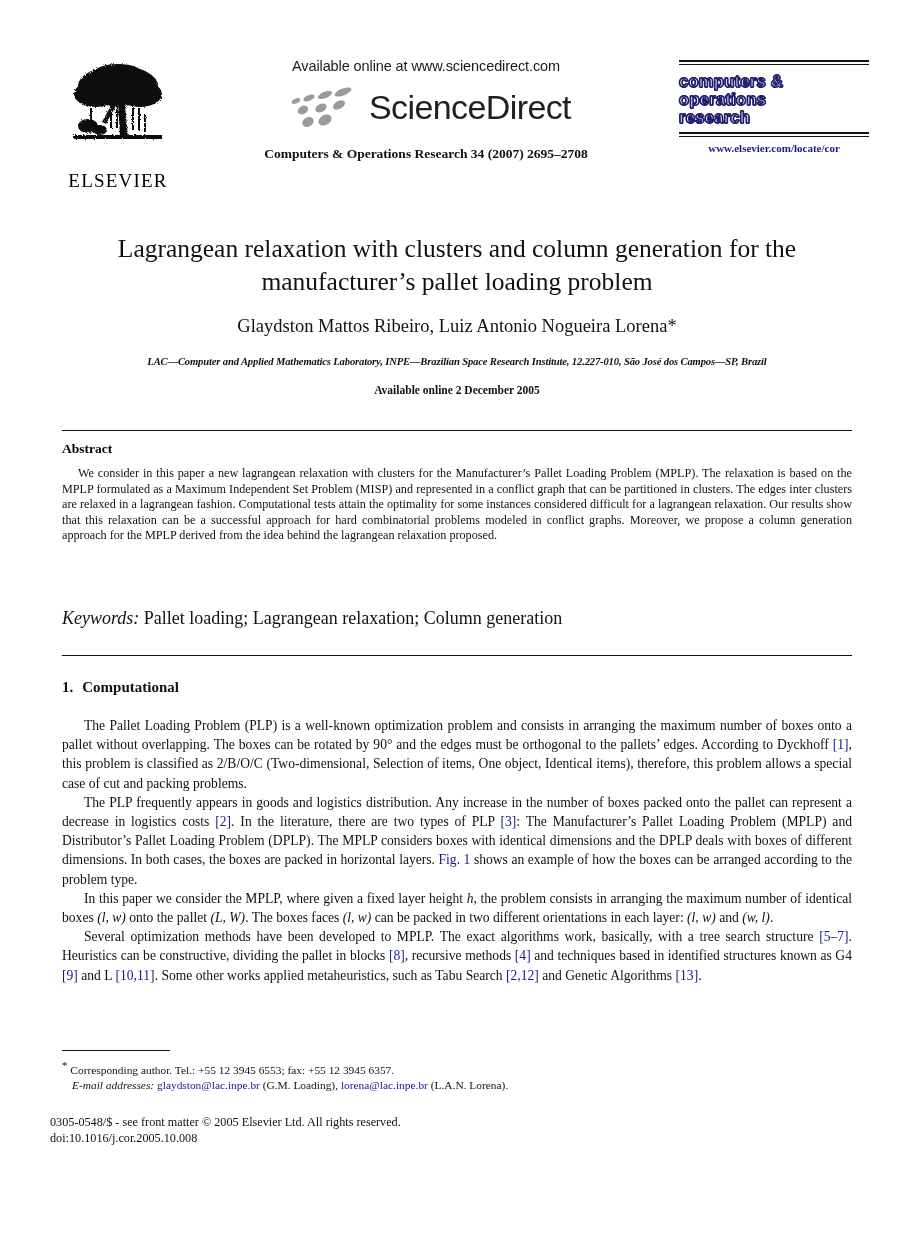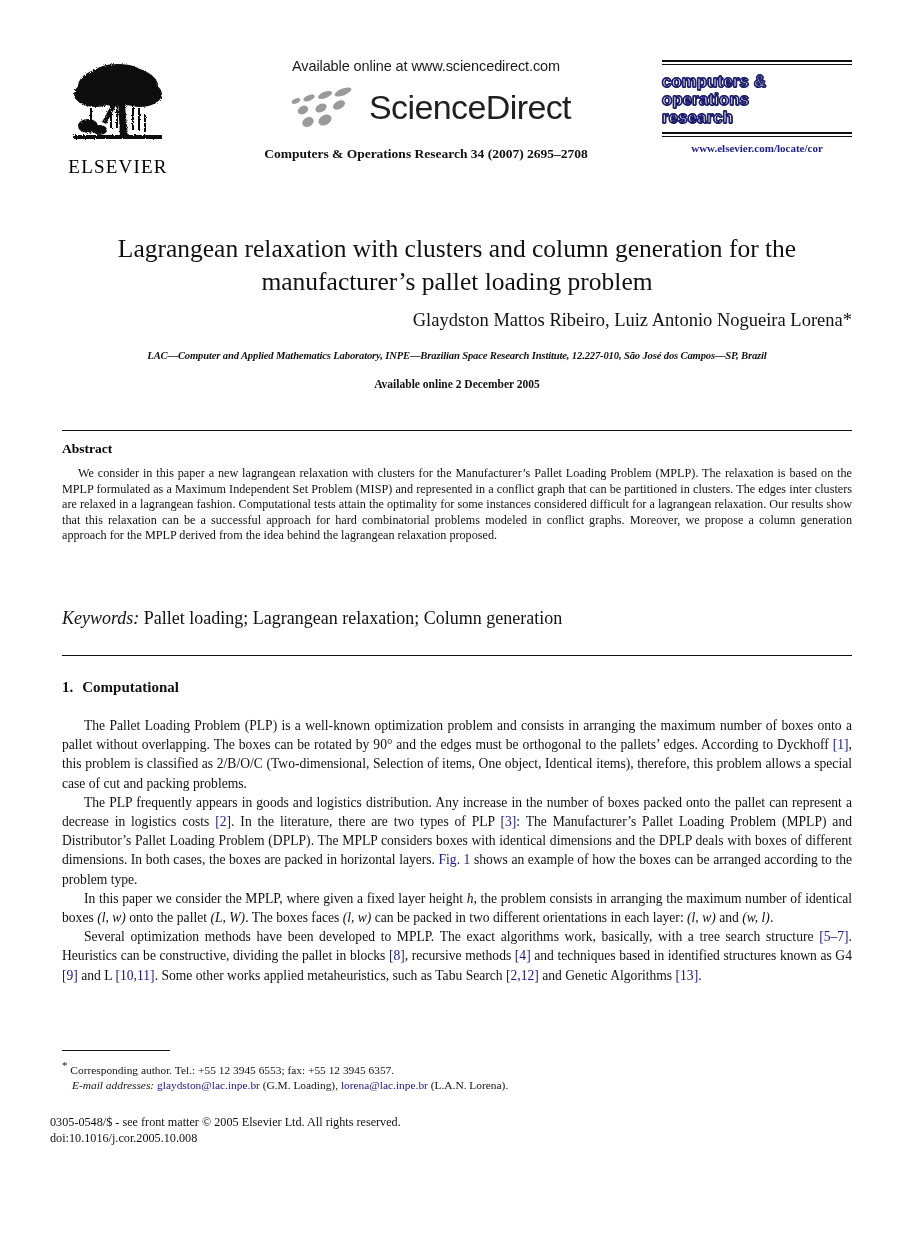--- a/index.html
+++ b/index.html
@@ -39,21 +39,21 @@
   .tree-box {
     width: 96px;
     height: 96px;
     margin: 0 auto;
     position: relative;
   }
   .elsevier-word {
     font-family: "Liberation Serif", serif;
     font-size: 19px;
     letter-spacing: 1.2px;
-    margin-top: 2px;
+    margin-top: 16px;
     color: #000;
   }
 
   .sd-block {
     position: absolute;
     left: 200px;
     top: 10px;
     width: 452px;
     text-align: center;
   }
@@ -79,21 +79,21 @@
   .sd-journal {
     margin-top: 16px;
     font-family: "Liberation Serif", serif;
     font-weight: bold;
     font-size: 13.5px;
     color: #111;
   }
 
   .cor-box {
     position: absolute;
-    right: 55px;
+    right: 38px;
     top: 12px;
     width: 190px;
     text-align: center;
   }
   .cor-rule-top, .cor-rule-bot {
     border-top: 2.5px solid #111;
     border-bottom: 1.5px solid #111;
     height: 2px;
   }
   .cor-title {
@@ -129,25 +129,24 @@
   }
   .paper-title {
     font-family: "Liberation Serif", serif;
     font-size: 25.5px;
     line-height: 33px;
     color: #111;
     font-weight: normal;
     margin: 0;
   }
   .authors {
-    margin-top: 12px;
+    margin-top: 18px;
     font-family: "Liberation Serif", serif;
     font-size: 18.5px;
     color: #111;
-    text-align: right;
   }
   .affil {
     margin-top: 19px;
     font-family: "Liberation Serif", serif;
     font-style: italic;
     font-weight: bold;
     font-size: 10.6px;
     color: #111;
     letter-spacing: -0.15px;
   }

